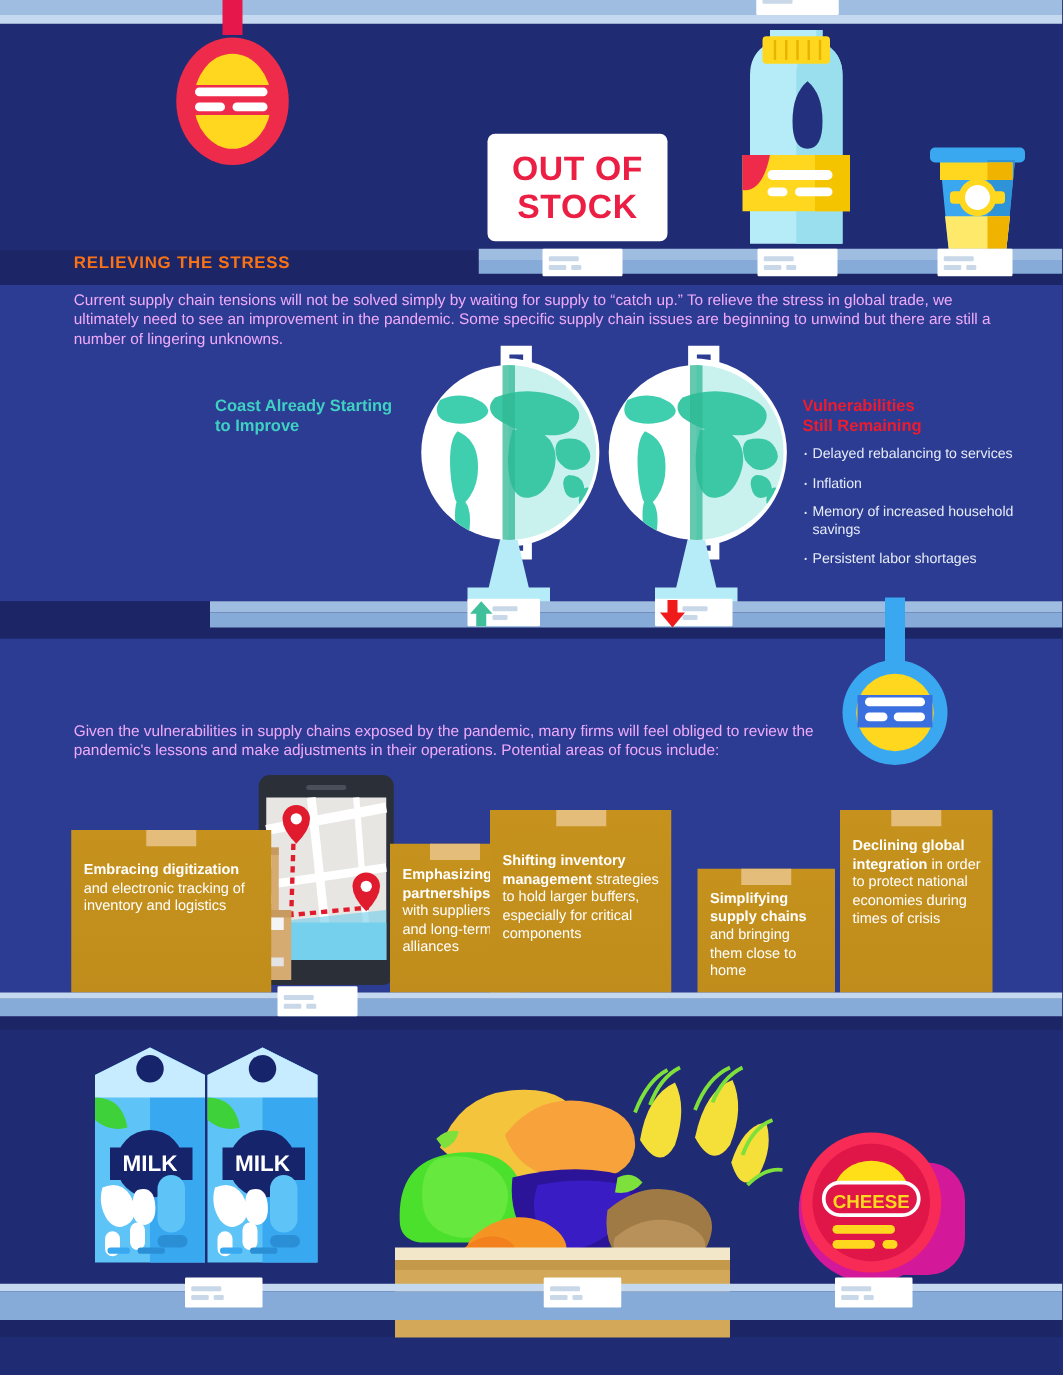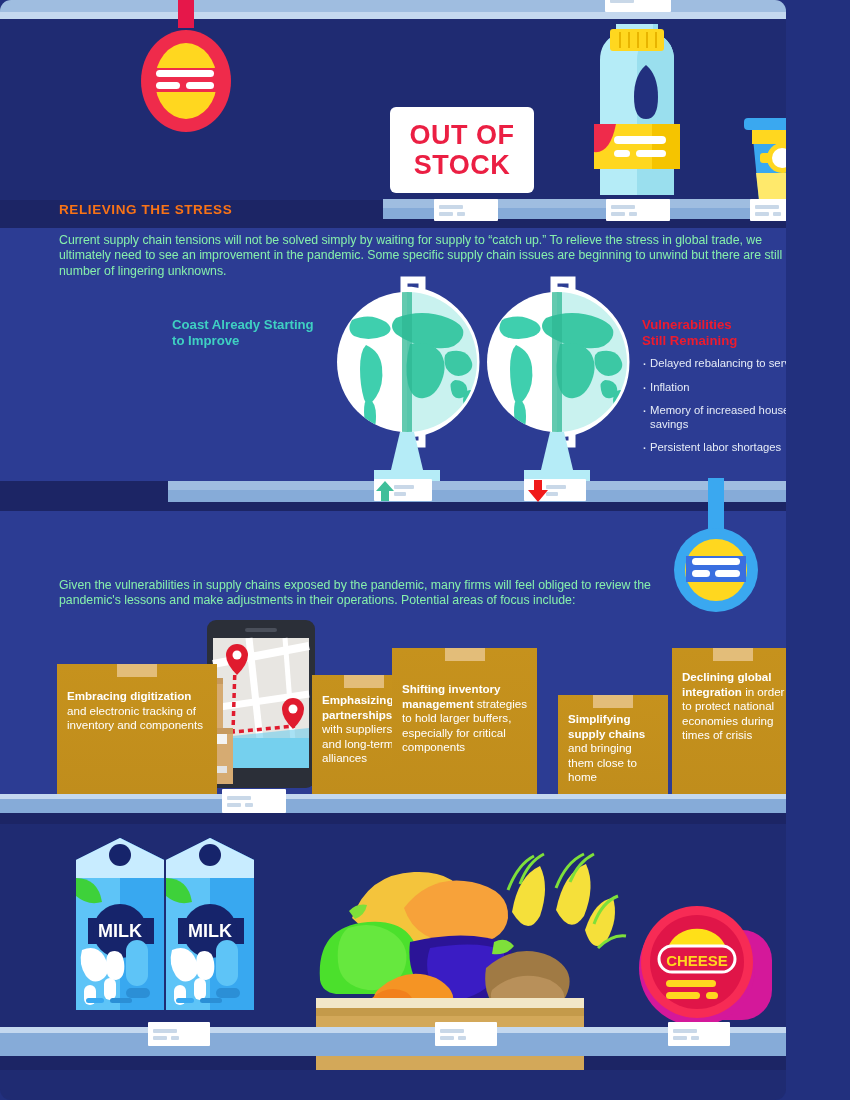--- a/index.html
+++ b/index.html
@@ -4,24 +4,23 @@
 <style>
   * { box-sizing: border-box; margin: 0; padding: 0; }
   html, body {
     width: 850px; height: 1100px;
     background: #22307e;
     font-family: "Liberation Sans", sans-serif;
     overflow: hidden;
   }
   #stage {
     position: relative;
-    width: 786px; height: 1100px;
+    width: 850px; height: 1100px;
     background: #22307e;
     overflow: hidden;
-    border-radius: 11px;
   }
 
   
   .band { position: absolute; left: 0; width: 850px; }
   .band-dark   { background: #1c2565; }
   .band-mid    { background: #1f2b72; }
   .band-light  { background: #2c3c93; }
 
   
   .shelf { position: absolute; }
@@ -48,21 +47,21 @@
   
   .section-title {
     position: absolute;
     color: #f97316;
     font-weight: bold;
     font-size: 13.5px;
     letter-spacing: 0.6px;
   }
   .body-text {
     position: absolute;
-    color: #86efac;
+    color: #f0abfc;
     font-size: 12.3px;
     line-height: 15.4px;
   }
   .col-head {
     position: absolute;
     font-weight: bold;
     font-size: 13.2px;
     line-height: 16px;
   }
   .col-head.teal { color: #3fd0c2; }
@@ -355,21 +354,21 @@
       <rect x="10" y="108" width="78" height="56" fill="#d6ab72"></rect>
       <rect x="10" y="108" width="78" height="6" fill="#c79a5f"></rect>
       <rect x="18" y="116" width="22" height="8" fill="#8a6a3a"></rect>
       <rect x="62" y="114" width="20" height="10" fill="#f4f4f4"></rect>
       <rect x="56" y="146" width="26" height="7" fill="#e3e3e3"></rect>
     </g>
   </svg>
 
   <div class="boxcard" id="box0" style="left:57px;top:664px;width:160px;height:130px;">
     <div class="flap"></div>
-    <div class="txt" style="top:25px;"><b>Embracing digitization </b><span>and electronic tracking of inventory and components</span></div>
+    <div class="txt" style="top:25px;"><b>Embracing digitization </b><span>and electronic tracking of inventory and logistics</span></div>
   </div>
   <div class="boxcard" id="box1" style="left:312px;top:675px;width:104px;height:119px;">
     <div class="flap"></div>
     <div class="txt" style="top:18px;"><b>Emphasizing partnerships </b><span>with suppliers and long-term alliances</span></div>
   </div>
   <div class="boxcard" id="box2" style="left:392px;top:648px;width:145px;height:146px;">
     <div class="flap"></div>
     <div class="txt" style="top:34px;"><b>Shifting inventory management </b><span>strategies to hold larger buffers, especially for critical components</span></div>
   </div>
   <div class="boxcard" id="box3" style="left:558px;top:695px;width:110px;height:99px;">

